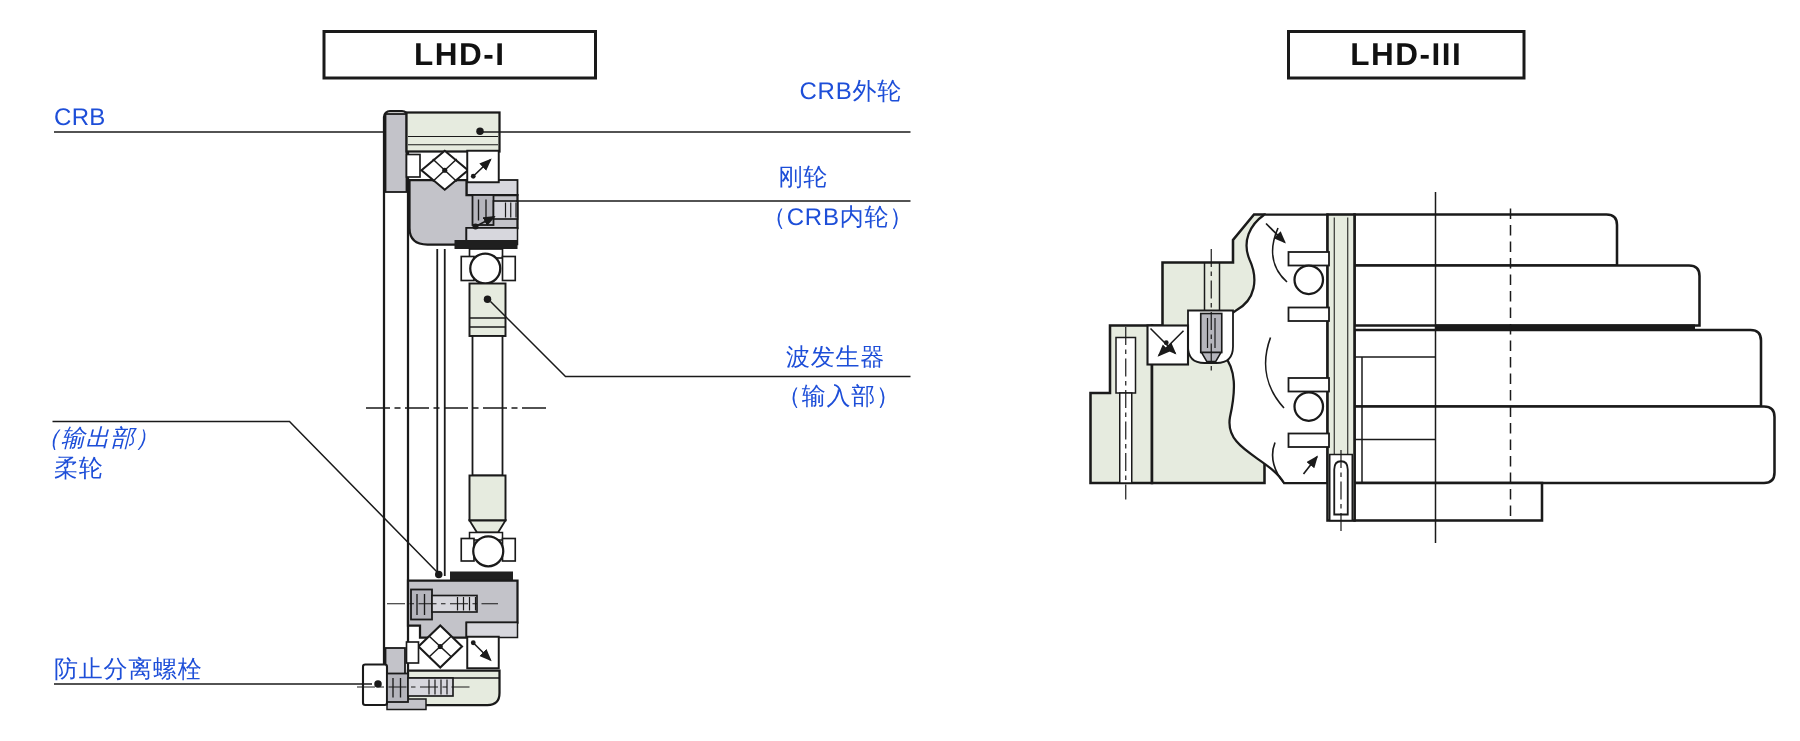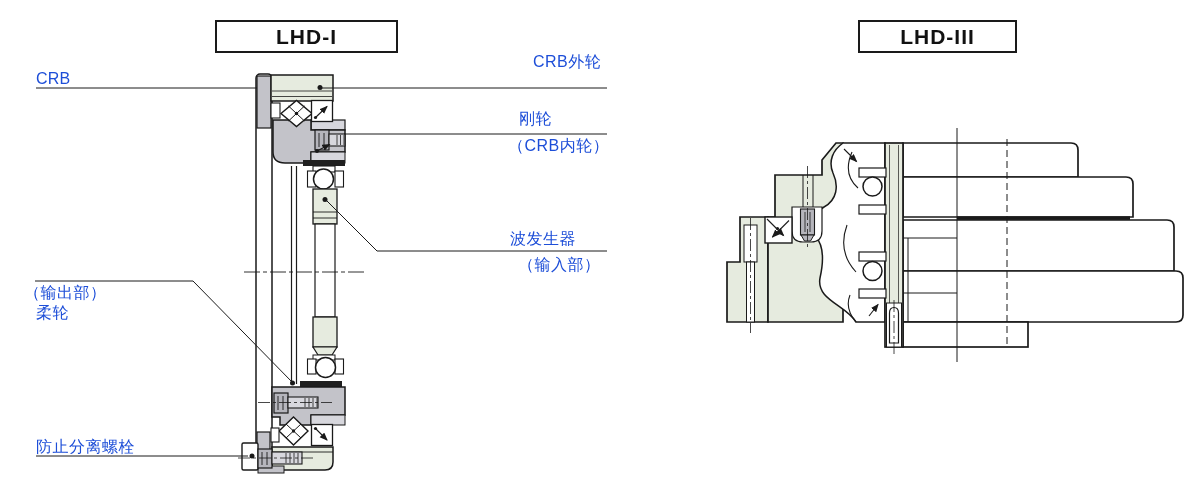--- a/index.html
+++ b/index.html
@@ -203,19 +203,19 @@
     <span>LHD-III</span>
   </div>
   <div class="title-box" style="left:215px;top:20px;width:183px;height:33px;">
     <span>LHD-I</span>
   </div>
 
   <div class="lbl latin" style="left:36px;top:69px;">CRB</div>
   <div class="lbl" style="left:533px;top:52px;">CRB外轮</div>
   <div class="lbl" style="left:519px;top:109px;text-align:center;">刚轮</div>
   <div class="lbl" style="left:508px;top:136px;">（CRB内轮）</div>
-  <div class="lbl" style="left:510px;top:229px;">波发生器</div>
+  <div class="lbl" style="left:524px;top:229px;">波发生器</div>
   <div class="lbl" style="left:518px;top:255px;text-align:right;">（输入部）</div>
   <div class="lbl" style="left:36px;top:259px;margin-top:44px;">柔轮</div>
-  <div class="lbl" style="left:24px;top:283px;">（输出部）</div>
+  <div class="lbl" style="left:24px;top:283px;font-style:italic;">（输出部）</div>
   <div class="lbl" style="left:36px;top:437px;text-align:right;">防止分离螺栓</div>
 
 </div>
 
 </body></html>

